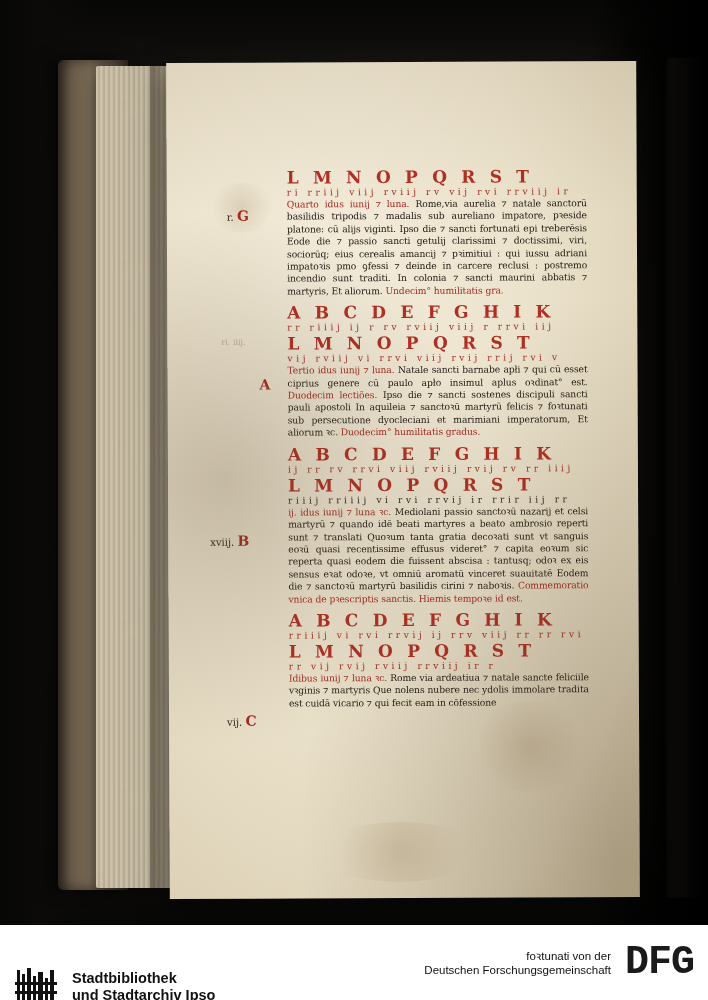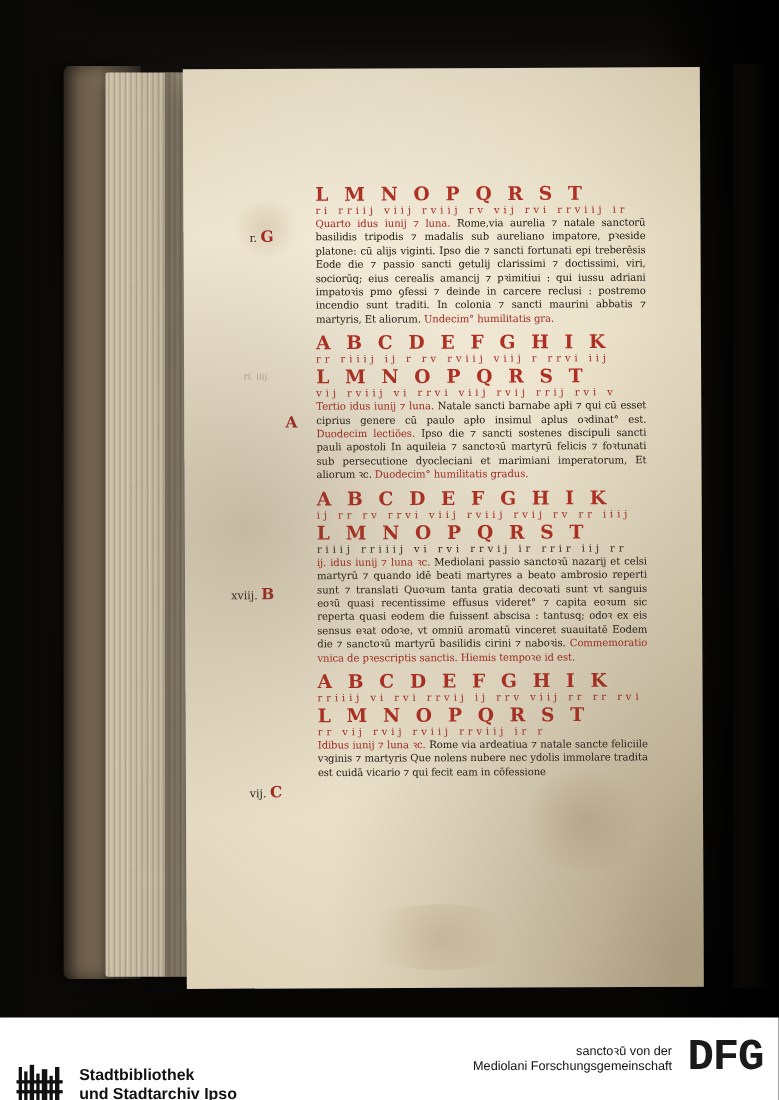--- a/index.html
+++ b/index.html
@@ -347,20 +347,20 @@
         </svg>
       </div>
       <div class="lib-name">
         <div>Stadtbibliothek</div>
         <div>und Stadtarchiv Ipso</div>
       </div>
     </div>
 
     <div class="footer-right">
       <div class="funder-text">
-        <div>sanctoꝛū von der</div>
-        <div>Mediolani Forschungsgemeinschaft</div>
+        <div>foꝛtunati von der</div>
+        <div>Deutschen Forschungsgemeinschaft</div>
       </div>
       <div class="dfg">DFG</div>
     </div>
   </div>
 
 </div>
 
 </body></html>

